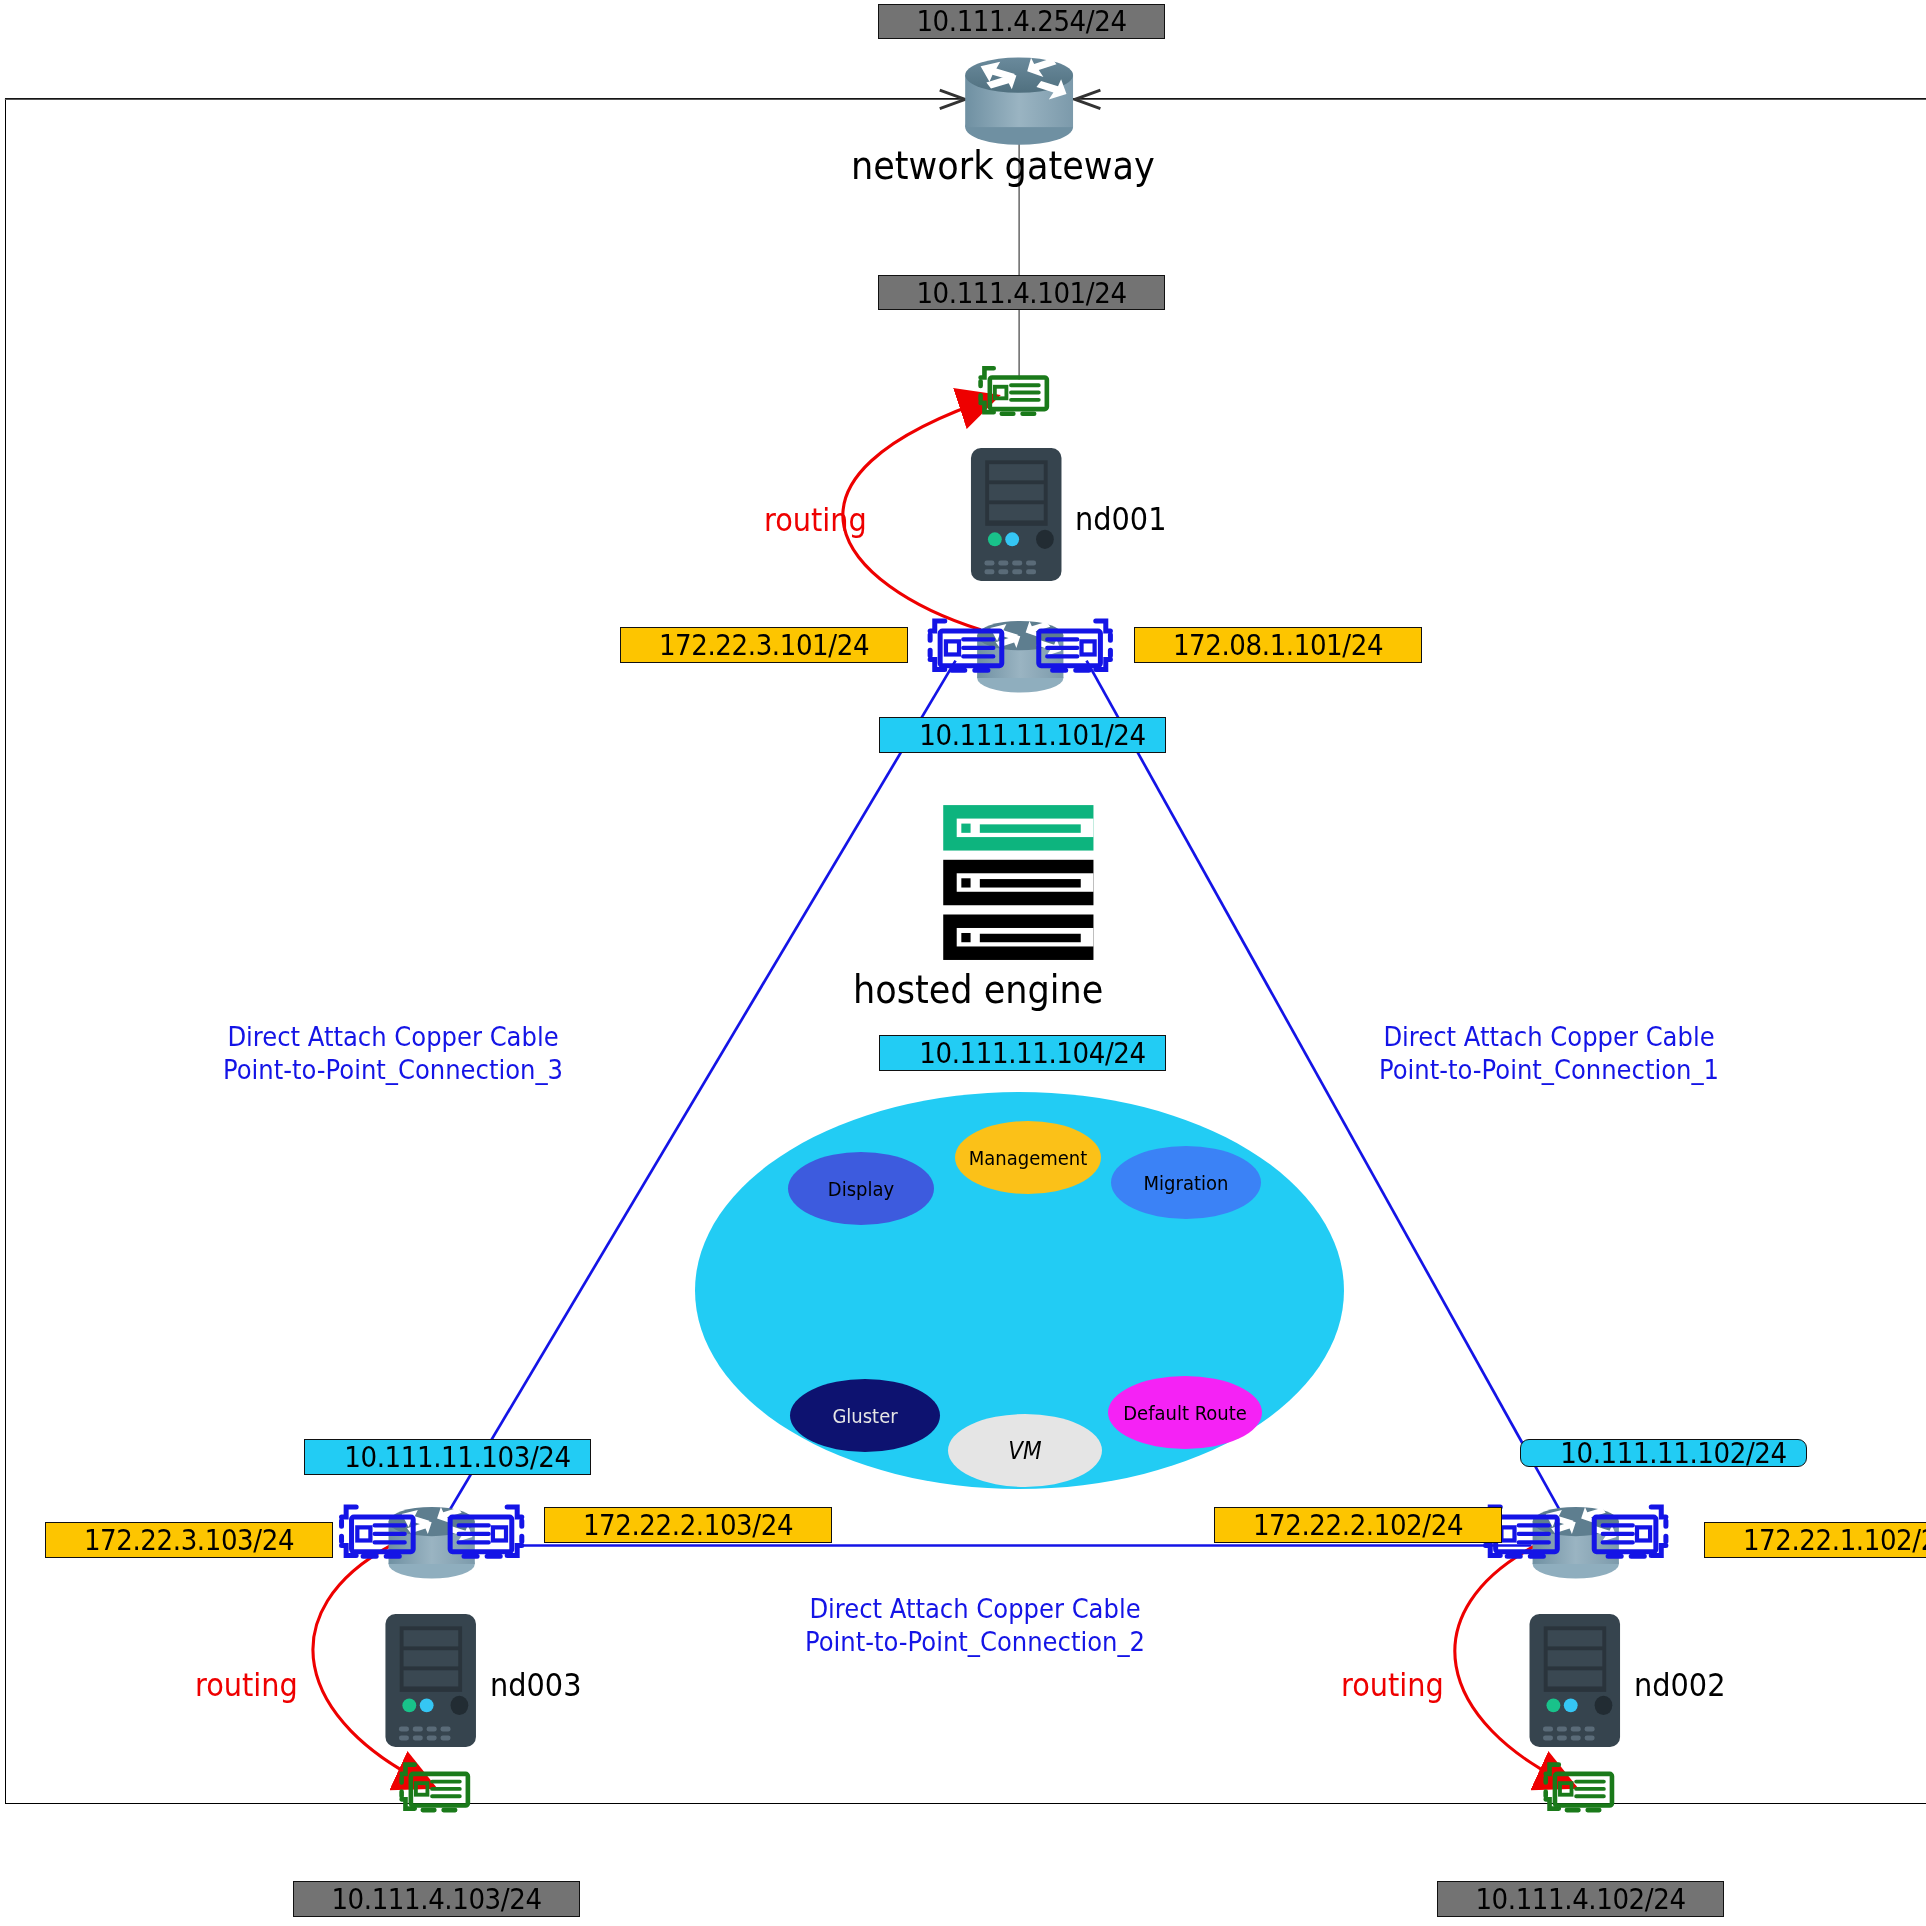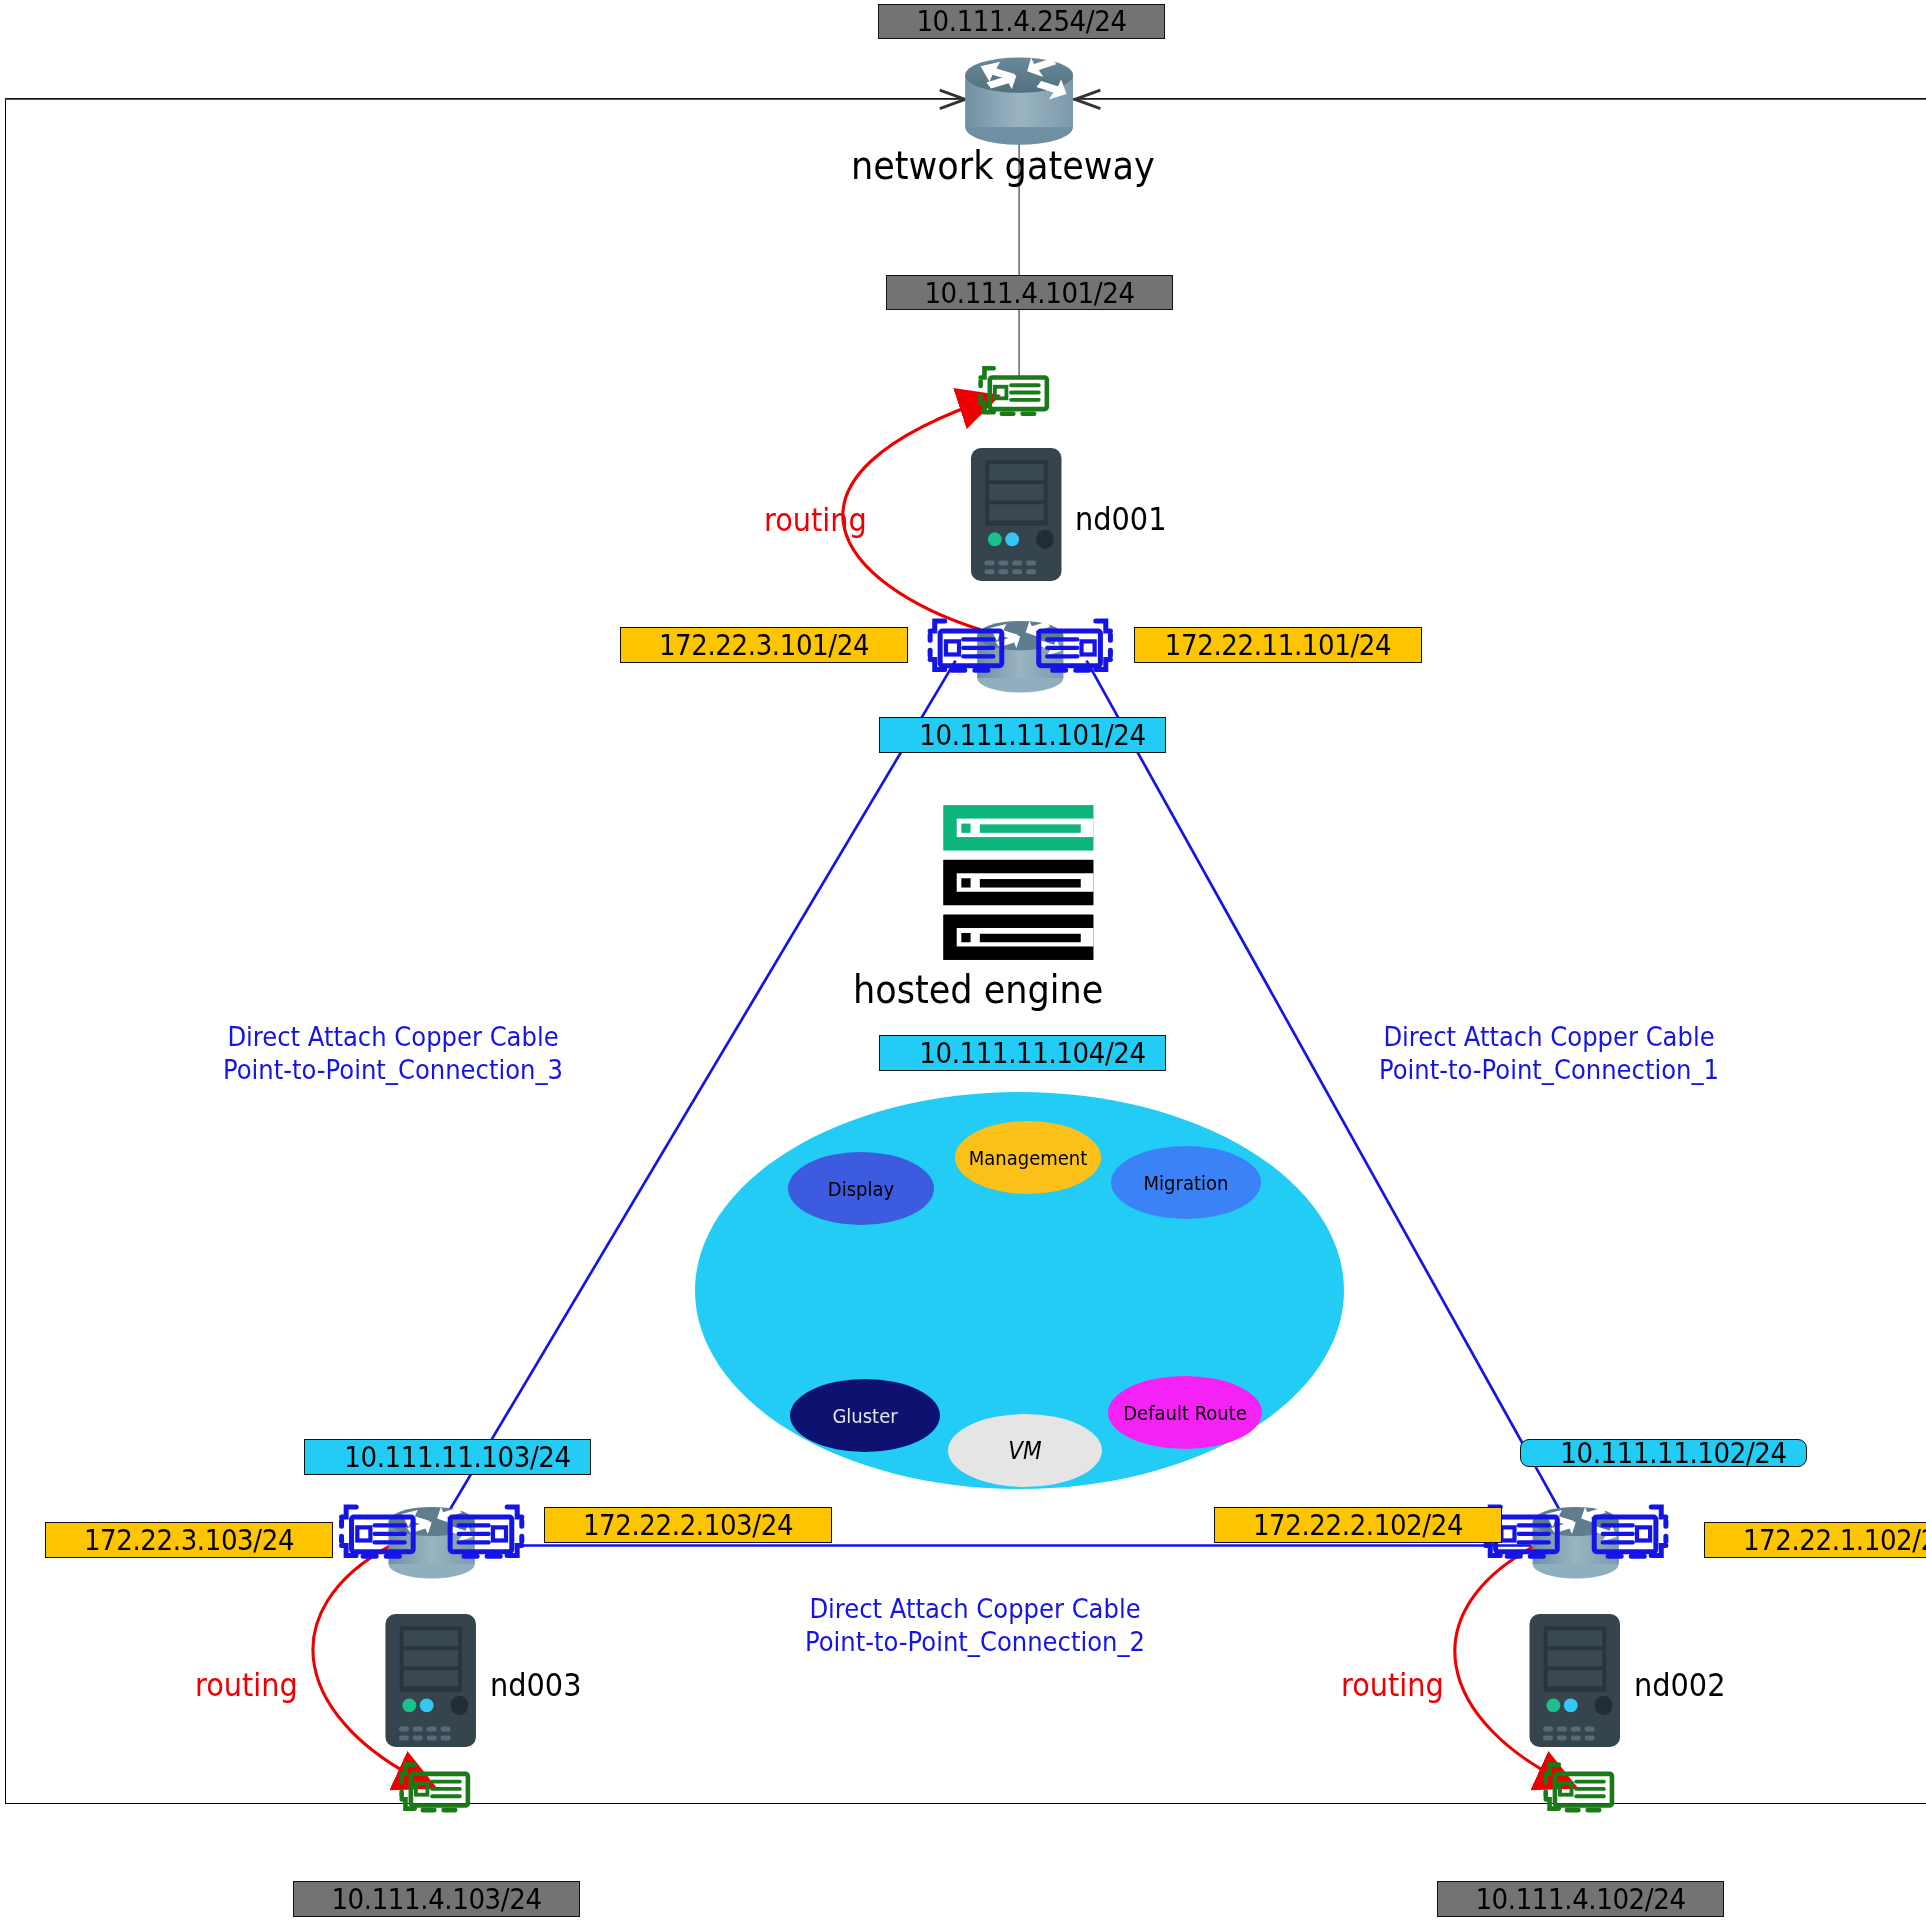--- a/index.html
+++ b/index.html
@@ -379,25 +379,25 @@
     <div>Point-to-Point_Connection_1</div>
   </div>
 
   <div class="txt blue" style="left:805px;top:1593px;font-size:27px;line-height:1.22;text-align:center;">
     <div>Direct Attach Copper Cable</div>
     <div>Point-to-Point_Connection_2</div>
   </div>
 
   <div class="chip green" style="left:878px;top:3.9px;width:287px;height:35px;font-size:29px;">10.111.4.254/24</div>
 
-  <div class="chip green" style="left:878px;top:275px;width:287px;height:35px;font-size:29px;margin-left:8px;">10.111.4.101/24</div>
+  <div class="chip green" style="left:878px;top:275px;width:287px;height:35px;font-size:29px;">10.111.4.101/24</div>
 
   <div class="chip gold" style="left:620px;top:627px;width:288px;height:36px;font-size:29px;">172.22.3.101/24</div>
 
-  <div class="chip gold" style="left:1134px;top:627px;width:288px;height:36px;font-size:29px;">172.22.11.101/24</div>
+  <div class="chip gold" style="left:1134px;top:627px;width:288px;height:36px;font-size:29px;">172.08.1.101/24</div>
 
   <div class="chip cyan" style="left:879px;top:717px;width:287px;height:36px;font-size:29px;">10.111.11.101/24</div>
 
   <div class="chip cyan" style="left:879px;top:1035px;width:287px;height:36px;font-size:29px;">10.111.11.104/24</div>
 
   <div class="chip cyan" style="left:304px;top:1439px;width:287px;height:36px;font-size:29px;">10.111.11.103/24</div>
 
   <div class="chip gold" style="left:45px;top:1522px;width:288px;height:36px;font-size:29px;">172.22.3.103/24</div>
 
   <div class="chip gold" style="left:544px;top:1507px;width:288px;height:36px;font-size:29px;">172.22.2.103/24</div>

